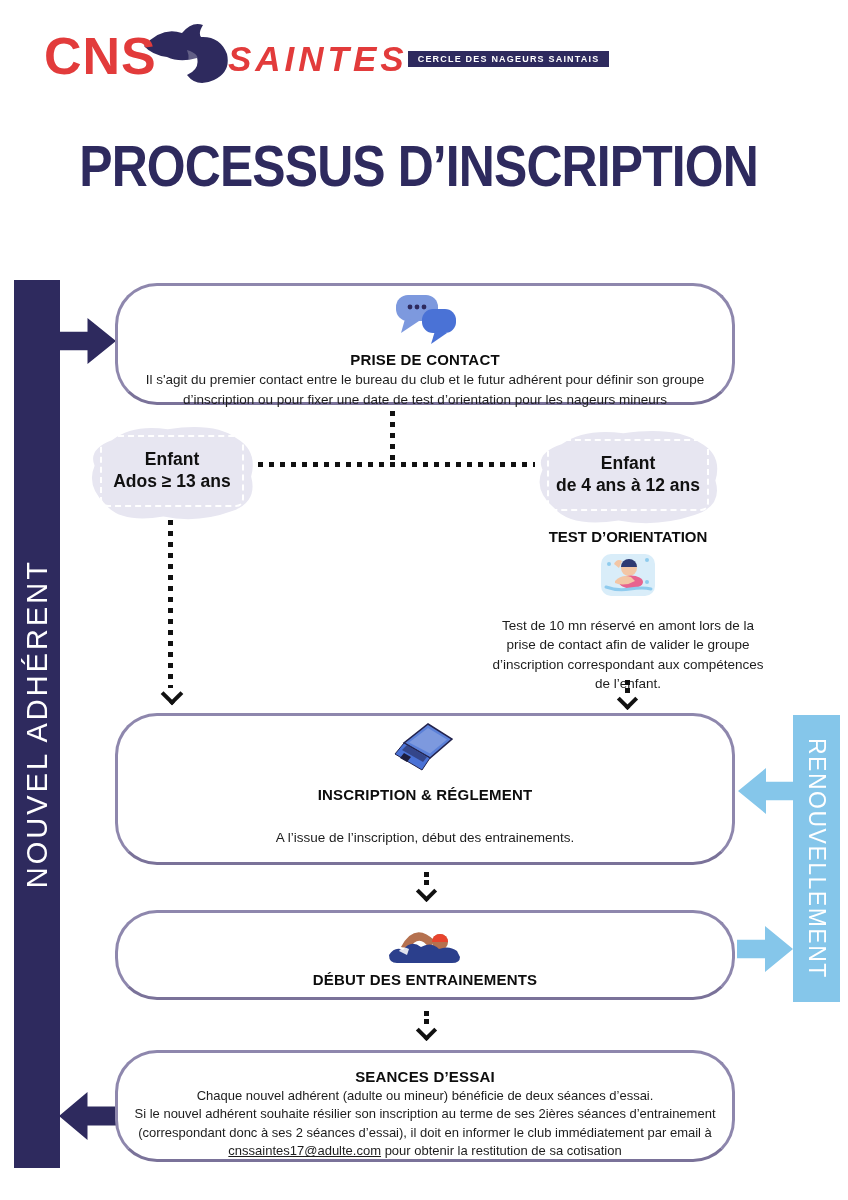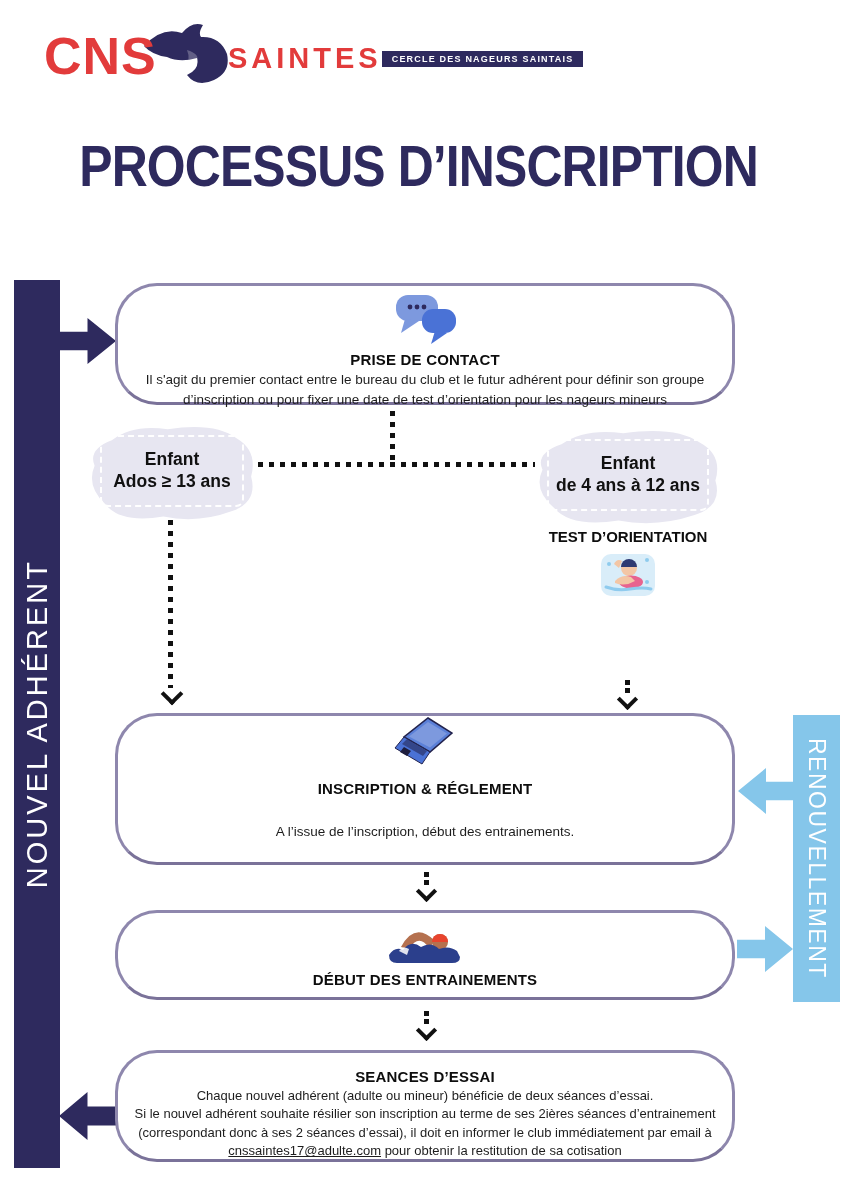--- a/index.html
+++ b/index.html
@@ -4,21 +4,21 @@
 <style>
   html,body{margin:0;padding:0;background:#fff;}
   .page{position:relative;width:848px;height:1200px;background:#ffffff;
         font-family:"Liberation Sans",sans-serif;overflow:hidden;color:#161616;}
 
   
   .logo{position:absolute;left:0;right:0;top:26px;display:flex;flex-direction:row;align-items:center;padding-left:38px;}
   .logo-cns-row{position:relative;height:62px;width:190px;text-align:center;}
   .logo-cns{position:absolute;left:6px;top:4px;font-size:52px;font-weight:800;color:#e23b3b;letter-spacing:1px;line-height:1;}
   .logo-swim{position:absolute;right:-4px;top:-6px;}
-  .logo-saintes{font-size:29px;font-weight:800;color:#e23b3b;letter-spacing:4px;line-height:1;margin-top:2px;}
+  .logo-saintes{font-size:35px;font-weight:800;color:#e23b3b;letter-spacing:4px;line-height:1;margin-top:2px;font-style:italic;}
   .logo-banner{margin-top:4px;background:#2e2a5e;color:#fff;font-size:9px;font-weight:700;
                letter-spacing:1.2px;padding:3px 10px;}
 
   
   .page-title{position:absolute;left:0;right:11px;top:132px;margin:0;text-align:center;
               font-size:58px;font-weight:800;color:#2e2a5e;letter-spacing:-1px;}
   .page-title span{display:inline-block;transform:scaleX(.86);white-space:nowrap;}
 
   
   .left-bar{position:absolute;left:14px;top:280px;width:46px;height:888px;background:#2e2a5e;
@@ -36,21 +36,21 @@
   .navy{background:#2e2a5e;} .blue{background:#85c6ea;}
   .arr-top{left:59px;top:318px;width:57px;height:46px;}
   .arr-bottom{left:59px;top:1092px;width:57px;height:48px;}
   .arr-renew-in{left:738px;top:768px;width:56px;height:46px;}
   .arr-renew-out{left:737px;top:926px;width:56px;height:46px;}
 
   
   .flow-box{position:absolute;left:115px;width:620px;background:#fff;border:3px solid #8e87ad;
             border-bottom-color:#7a7299;border-radius:42px;box-sizing:border-box;text-align:center;}
   .box-contact{top:283px;height:122px;padding-top:7px;}
-  .box-inscription{top:713px;height:152px;}
+  .box-inscription{top:713px;height:152px;padding-top:6px;}
   .box-trainings{top:910px;height:90px;padding-top:6px;}
   .box-trial{top:1050px;height:112px;padding-top:13px;}
   .box-title{font-weight:700;font-size:15px;color:#0d0d0d;letter-spacing:.2px;margin:2px 0 2px;}
   .box-body{font-size:13.5px;line-height:1.48;color:#1d1d1d;margin:0 auto;width:602px;}
   .box-trial .box-body{font-size:13px;line-height:1.42;width:606px;}
   .email-link{text-decoration:underline;color:#1d1d1d;cursor:pointer;}
 
   
   .cloud{position:absolute;}
   .cloud svg{position:absolute;inset:0;}
@@ -165,20 +165,21 @@
       <circle cx="46" cy="8" r="2" fill="#8fcbee"></circle>
       <circle cx="46" cy="30" r="2" fill="#8fcbee"></circle>
       <path d="M13 12 q3 -6 8 -3 l-3 7 z" fill="#f3c6a5"></path>
       <circle cx="28" cy="16" r="8" fill="#f3c6a5"></circle>
       <path d="M20 15 A8 8 0 0 1 36 15 Z" fill="#2e3a72"></path>
       <ellipse cx="30" cy="30" rx="12" ry="6.5" fill="#e8638f"></ellipse>
       <path d="M14 29 q7 -7 16 -4 l4 4 q-10 6 -20 2 z" fill="#f3c6a5"></path>
       <path d="M5 35 q11 4 24 2 q13 -2 21 0" stroke="#8fcbee" stroke-width="3" fill="none" stroke-linecap="round"></path>
     </svg>
   </div>
+  <p class="orient-body">Test de 10 mn réservé en amont lors de la prise de contact afin de valider le groupe d’inscription correspondant aux compétences de l’enfant.</p>
 
   <div class="dot-arrow" style="left:620px;top:680px;">
     <span class="dd"></span>
       <span class="dd"></span>
       <span class="ch"></span>
   </div>
 
   <div class="flow-box box-inscription">
     <span class="icon-wrap">
       <svg width="62" height="58" viewBox="0 0 62 58">

